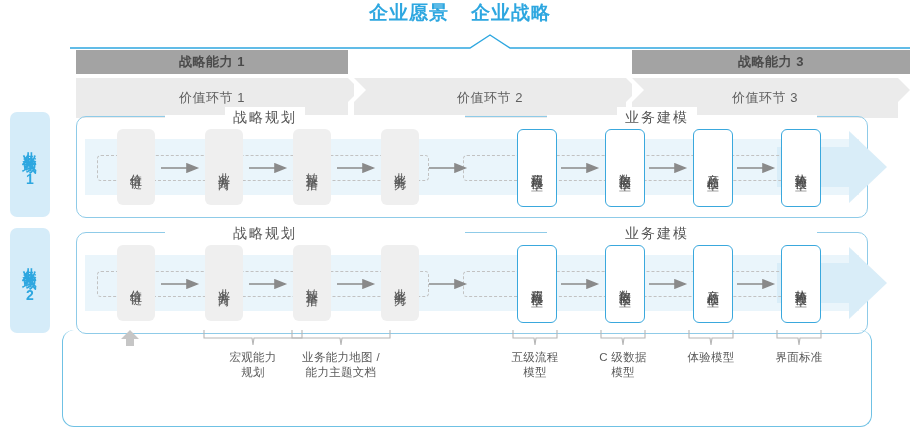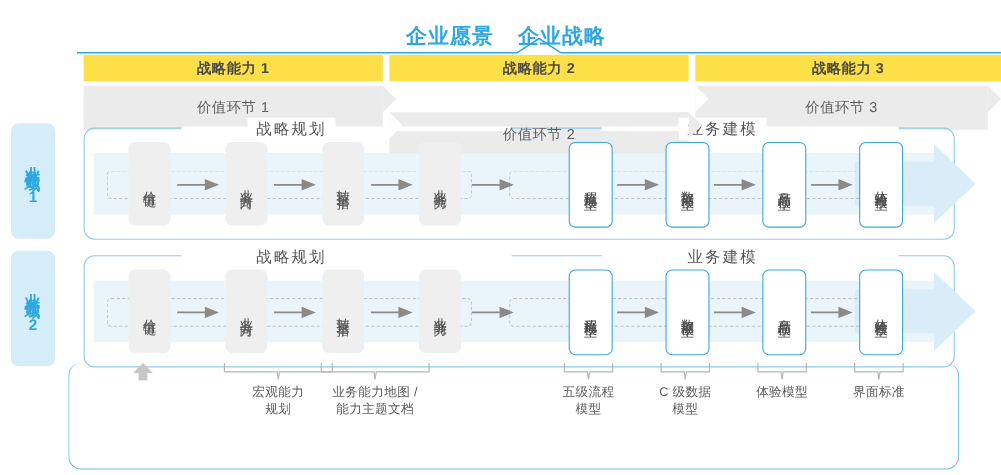--- a/index.html
+++ b/index.html
@@ -8,30 +8,30 @@
     background:#ffffff;
     font-family:"Liberation Sans","DejaVu Sans",sans-serif;
     position:relative;
     overflow:hidden;
     -webkit-font-smoothing:antialiased;
   }
   .stage{position:absolute;left:0;top:0;width:910px;height:432px;}
 
   
   .top-titles{
-    position:absolute;left:300px;top:20px;width:320px;height:26px;
+    position:absolute;left:300px;top:0;width:320px;height:26px;
     display:flex;justify-content:center;align-items:center;gap:22px;
     color:#2ea7e0;font-size:19px;font-weight:bold;letter-spacing:1px;
   }
   .tent{position:absolute;left:70px;top:34px;width:840px;height:16px;}
 
   
   .cap-row{position:absolute;left:76px;top:50px;width:834px;height:24px;}
   .cap{
-    position:absolute;top:0;height:24px;background:#fde047;
+    position:absolute;top:0;height:24px;background:#a3a3a3;
     display:flex;align-items:center;justify-content:center;
     color:#4a4a4a;font-size:13px;font-weight:bold;letter-spacing:.5px;
   }
   .val-row{position:absolute;left:76px;top:78px;width:834px;height:24px;}
   .val{
     position:absolute;top:0;height:40px;background:#ebebeb;
     display:flex;align-items:center;justify-content:center;
     color:#5e5e5e;font-size:13px;letter-spacing:.5px;
   }
   .val .txt{position:relative;z-index:2;}
@@ -139,33 +139,30 @@
   </div>
 
   <svg class="tent" viewBox="0 0 840 16" preserveAspectRatio="none">
     <path d="M0 14 L400 14 L420 1 L440 14 L840 14" fill="none" stroke="#2ea7e0" stroke-width="1.4"></path>
   </svg>
 
   <div class="cap-row">
     <div class="cap" style="left:0px;width:272px;">
         <span>战略能力 1</span>
       </div>
-    <div class="cap" style="left:278px;width:272px;">
-        <span>战略能力 2</span>
-      </div>
     <div class="cap" style="left:556px;width:278px;">
         <span>战略能力 3</span>
       </div>
   </div>
 
   <div class="val-row">
     <div class="val" style="left:0px;width:272px;">
         <span class="txt">价值环节 1</span>
       </div>
-    <div class="val notch" style="left:278px;width:272px;margin-top:24px;">
+    <div class="val notch" style="left:278px;width:272px;">
         <span class="txt">价值环节 2</span>
       </div>
     <div class="val notch" style="left:556px;width:266px;">
         <span class="txt">价值环节 3</span>
       </div>
   </div>
 
   <div class="domain-tag domain-1">
     <span>业务领域 1</span>
   </div>

